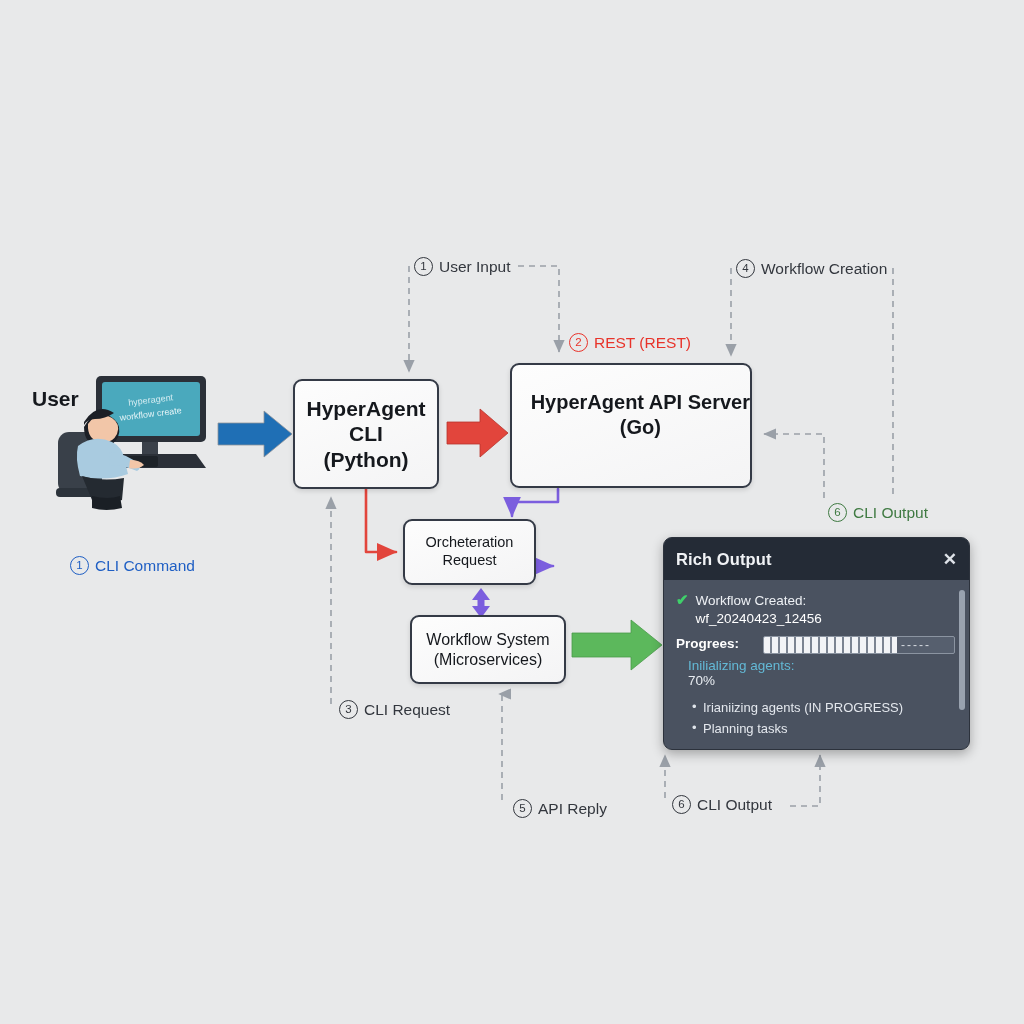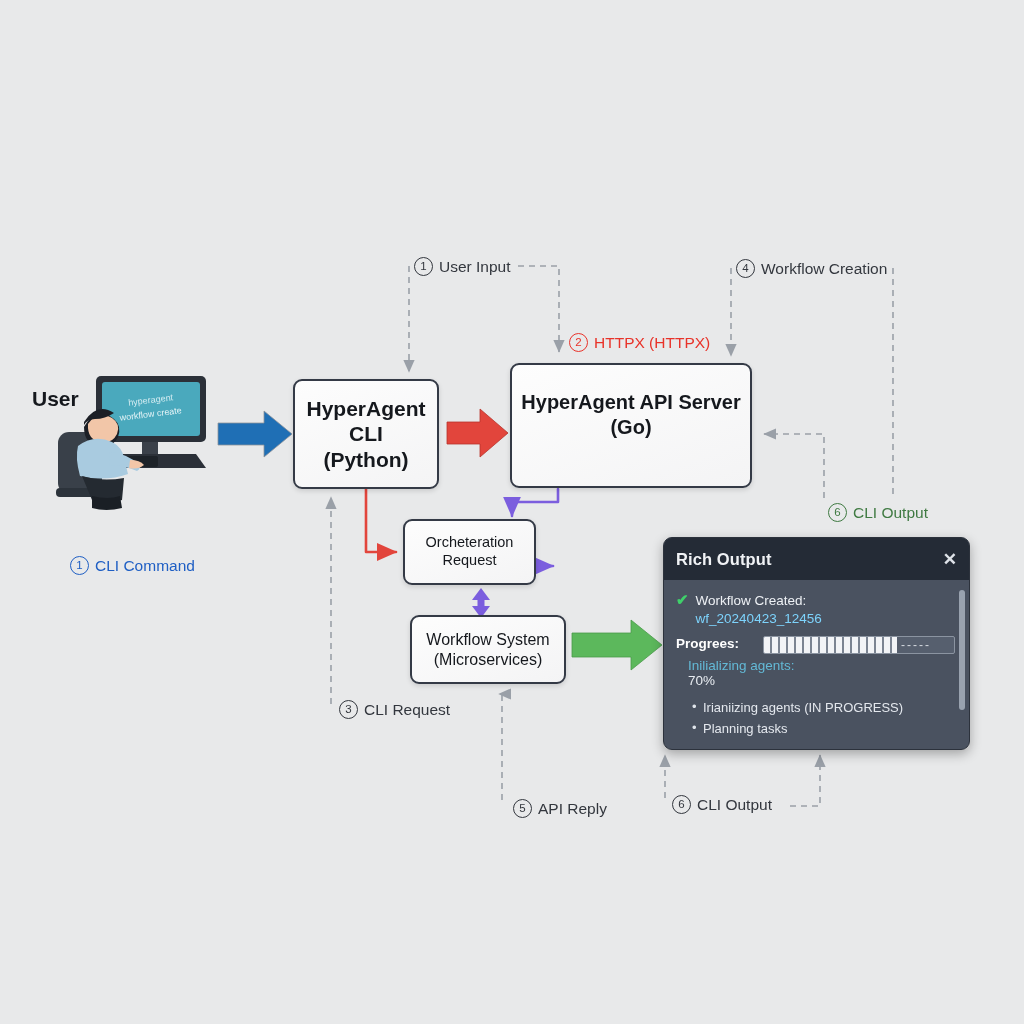--- a/index.html
+++ b/index.html
@@ -37,21 +37,21 @@
     color: #15181d;
     box-shadow: 0 2px 5px rgba(0,0,0,.13);
     line-height: 1.22;
   }
   .node.big   { font-size: 21px; font-weight: 700; }
   .node.mid   { font-size: 20px; font-weight: 700; }
   .node.small { font-size: 14.5px; font-weight: 400; }
   .node.small2{ font-size: 16px;  font-weight: 400; }
 
   #node-cli    { left:293px; top:379px; width:146px; height:110px; }
-  #node-api    { left:510px; top:363px; width:242px; height:125px; }
+  #node-api    { left:510px; top:363px; width:242px; height:125px;justify-content:flex-end; }
   #node-orch   { left:403px; top:519px; width:133px; height:66px;  }
   #node-wfsys  { left:410px; top:615px; width:156px; height:69px;  }
 
   
   .flabel {
     position: absolute;
     font-size: 15px;
     color: #1b1d21;
     white-space: pre;
     line-height: 1.22;
@@ -122,21 +122,21 @@
     color: #eef1f5;
   }
   .rich-row-created {
     display: flex; gap: 7px; align-items: flex-start;
     font-size: 13.5px; line-height: 1.35;
   }
   .check {
     color: #3fd06a; font-size: 15px; font-weight: 700;
     line-height: 1.1;
   }
-  #wf-id { color:#7dd3fc; }
+  #wf-id { color:#ffffff; }
   .progress-row {
     display: flex; align-items: flex-start; gap: 24px;
     margin-top: 8px;
   }
   .progress-label { font-size: 13.5px; font-weight: 700; color:#ffffff; }
   .progress-track {
     flex: 1 1 auto; height: 16px;
     border: 1px solid #8b94a1;
     border-radius: 2px;
     background: #565f6e;
@@ -308,21 +308,21 @@
     <span>CLI Command</span>
   </div>
 
   <div class="step grey" id="step1">
     <span class="num">1</span>
     <span>User Input</span>
   </div>
 
   <div class="step red" id="step2">
     <span class="num">2</span>
-    <span>HTTPX (HTTPX)</span>
+    <span>REST (REST)</span>
   </div>
 
   <div class="step grey" id="step4">
     <span class="num">4</span>
     <span>Workflow Creation</span>
   </div>
 
   <div class="step grey" id="step3">
     <span class="num">3</span>
     <span>CLI Request</span>

